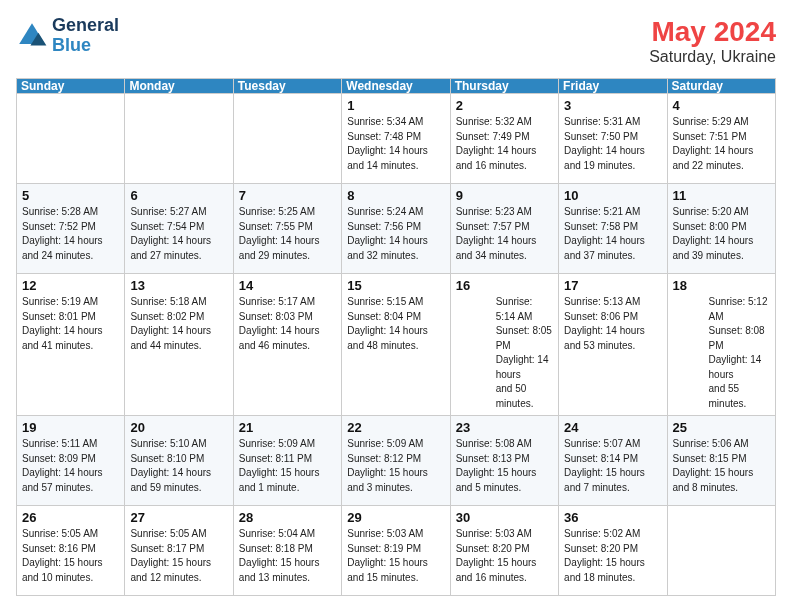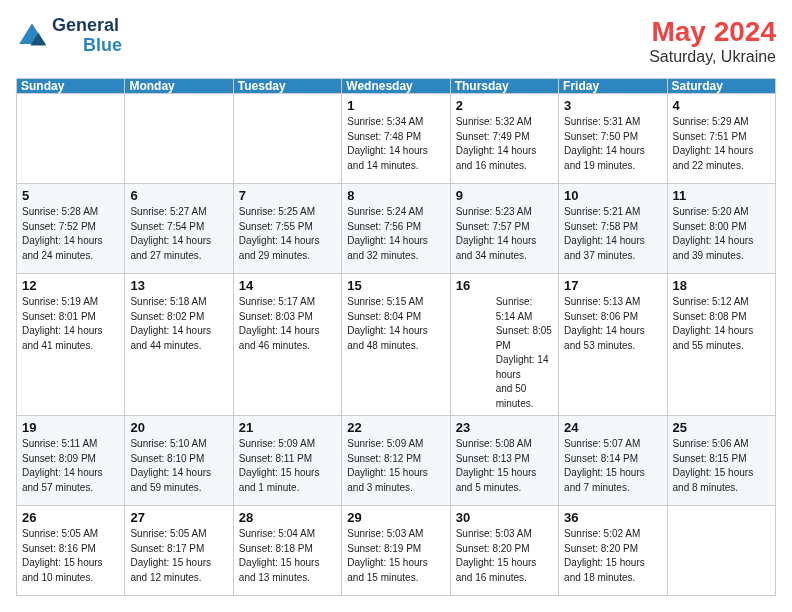--- a/index.html
+++ b/index.html
@@ -22,21 +22,20 @@
       gap: 4px;
     }
     .logo-text {
       font-size: 18px;
       font-weight: bold;
       color: #1a3a5c;
       line-height: 1.1;
     }
     .logo-text span {
       color: #2e86c1;
-      margin-left: 31px;
     }
     .logo-icon {
       width: 32px;
       height: 32px;
     }
     .title-block {
       text-align: right;
     }
     .month-title {
       font-size: 28px;
@@ -242,21 +241,21 @@
         </td>
         <td>
           <div class="day-num">17</div>
           <div class="day-info" style="white-space: pre-line;">Sunrise: 5:13 AM
 Sunset: 8:06 PM
 Daylight: 14 hours
 and 53 minutes.</div>
         </td>
         <td>
           <div class="day-num">18</div>
-          <div class="day-info" style="white-space: pre-line;">Sunrise: 5:12 AM
+          <div class="day-info" style="white-space: pre-line; margin-left: 36px;">Sunrise: 5:12 AM
 Sunset: 8:08 PM
 Daylight: 14 hours
 and 55 minutes.</div>
         </td>
       </tr>
       <tr>
         <td>
           <div class="day-num">19</div>
           <div class="day-info" style="white-space: pre-line;">Sunrise: 5:11 AM
 Sunset: 8:09 PM

